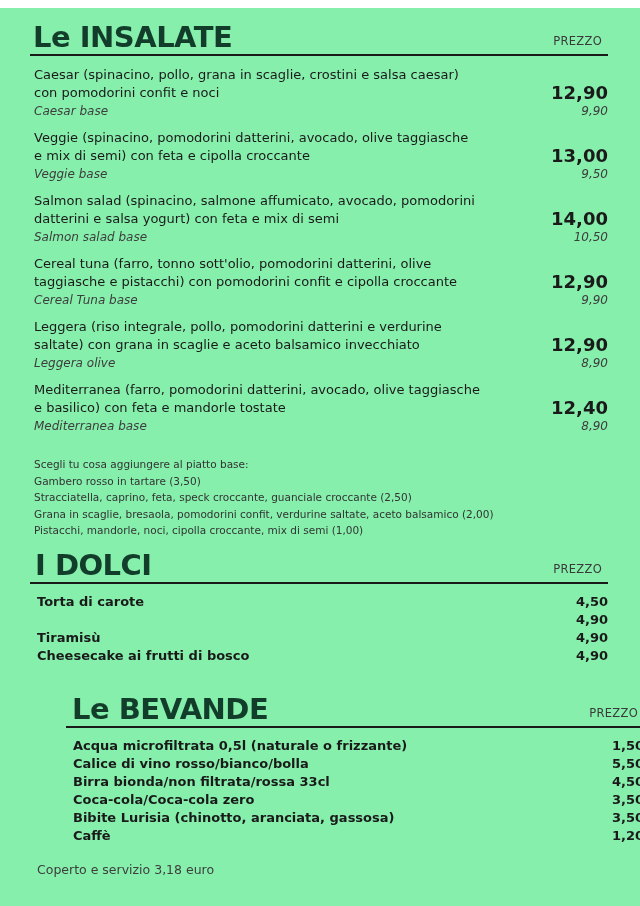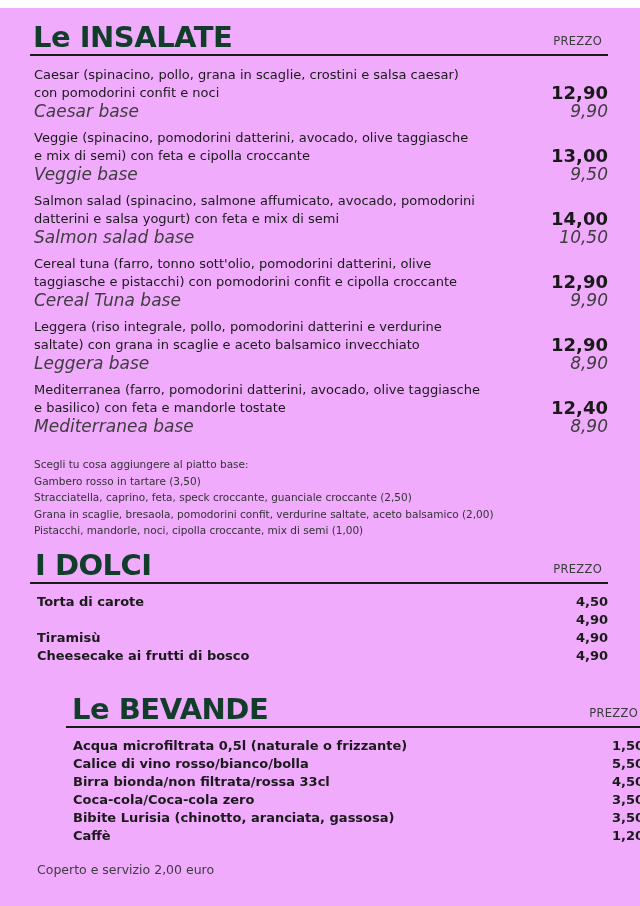--- a/index.html
+++ b/index.html
@@ -1,20 +1,20 @@
 <!DOCTYPE html>
 <html><head>
 <meta charset="utf-8">
 <style>
   * { margin: 0; padding: 0; box-sizing: border-box; }
   html, body { width: 640px; height: 906px; background: #ffffff; overflow: hidden; }
   body { font-family: "DejaVu Sans", sans-serif; color: #1a1a1a; }
   .page {
     position: absolute; top: 8px; left: 0; width: 640px; height: 898px;
-    background: #f0abfc;
+    background: #86efac;
   }
   .section { position: absolute; left: 0; width: 640px; }
   .sec-head {
     position: relative; height: 46px;
     margin-left: 30px; width: 578px;
     border-bottom: 2px solid #1a1a1a;
   }
   .sec-title {
     position: absolute; left: 3px; bottom: 2px;
     font-family: "DejaVu Sans", sans-serif; font-weight: bold;
@@ -28,21 +28,21 @@
   .item { position: relative; margin-left: 34px; width: 574px; }
   .item-desc {
     font-size: 13px; font-weight: 500; line-height: 18px; color: #1a1a1a;
     width: 500px;
   }
   .item-price {
     position: absolute; right: 0; font-size: 18px; font-weight: bold;
     line-height: 18px; color: #1a1a1a;
   }
   .item-base {
-    position: relative; font-size: 17px; font-style: italic; color: #3d3d3d;
+    position: relative; font-size: 12px; font-style: italic; color: #3d3d3d;
     line-height: 18px; height: 18px;
   }
   .item-base .base-price {
     position: absolute; right: 0; top: 0; font-style: italic; color: #3d3d3d;
   }
   .salad { height: 63px; }
   .addons { position: absolute; left: 34px; top: 448px; font-size: 10.5px; color: #333; line-height: 16.5px; }
   .addons .addons-title { }
   .simple-row { position: relative; height: 18px; margin-left: 37px; width: 571px; font-size: 13px; font-weight: 600; line-height: 18px; }
   .simple-row .price { position: absolute; right: 0; top: 0; }
@@ -108,21 +108,21 @@
       </div>
     </div>
 
     <div class="item salad">
       <div class="item-desc">Leggera (riso integrale, pollo, pomodorini datterini e verdurine</div>
       <div style="position:relative">
         <div class="item-desc">saltate) con grana in scaglie e aceto balsamico invecchiato</div>
         <div class="item-price" style="top:0">12,90</div>
       </div>
       <div class="item-base">
-        <span>Leggera base</span>
+        <span>Leggera olive</span>
         <span class="base-price">8,90</span>
       </div>
     </div>
 
     <div class="item salad">
       <div class="item-desc">Mediterranea (farro, pomodorini datterini, avocado, olive taggiasche</div>
       <div style="position:relative">
         <div class="item-desc">e basilico) con feta e mandorle tostate</div>
         <div class="item-price" style="top:0">12,40</div>
       </div>
@@ -189,14 +189,14 @@
     <div class="simple-row">
       <span>Bibite Lurisia (chinotto, aranciata, gassosa)</span>
       <span class="price">3,50</span>
     </div>
     <div class="simple-row">
       <span>Caffè</span>
       <span class="price">1,20</span>
     </div>
   </div>
 
-  <div class="footer-note">Coperto e servizio 2,00 euro</div>
+  <div class="footer-note">Coperto e servizio 3,18 euro</div>
 </div>
 
 </body></html>

